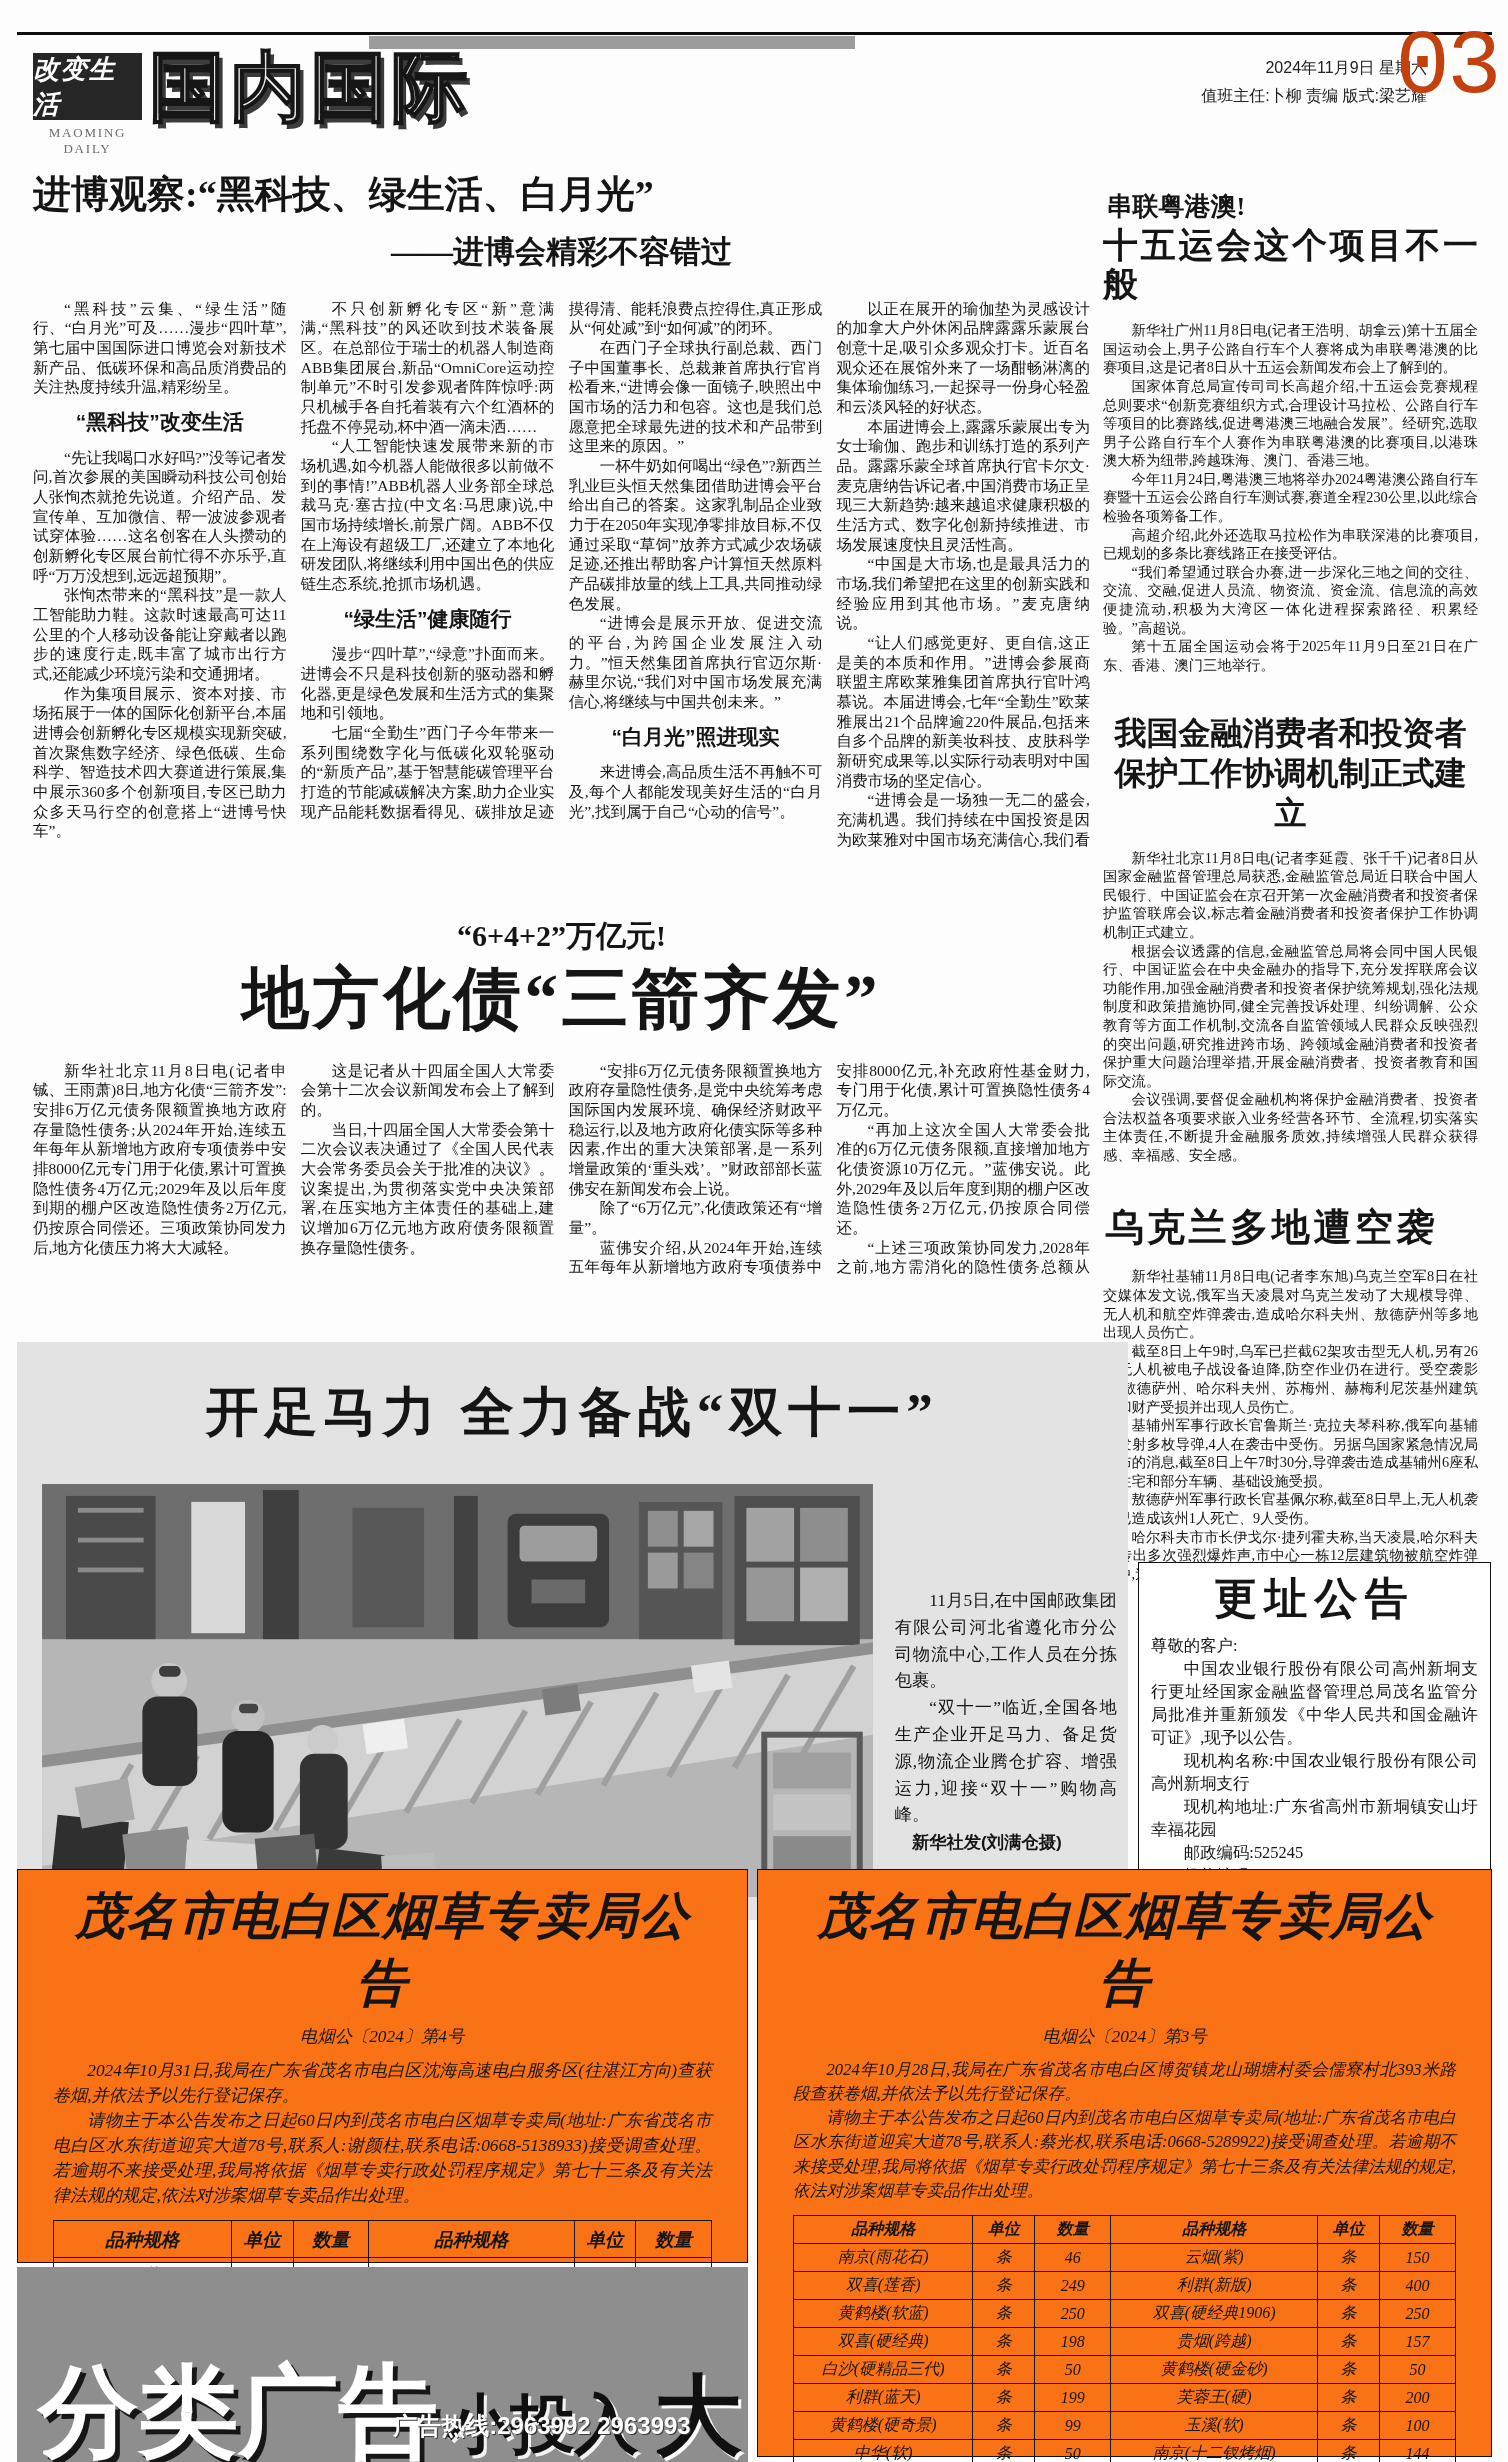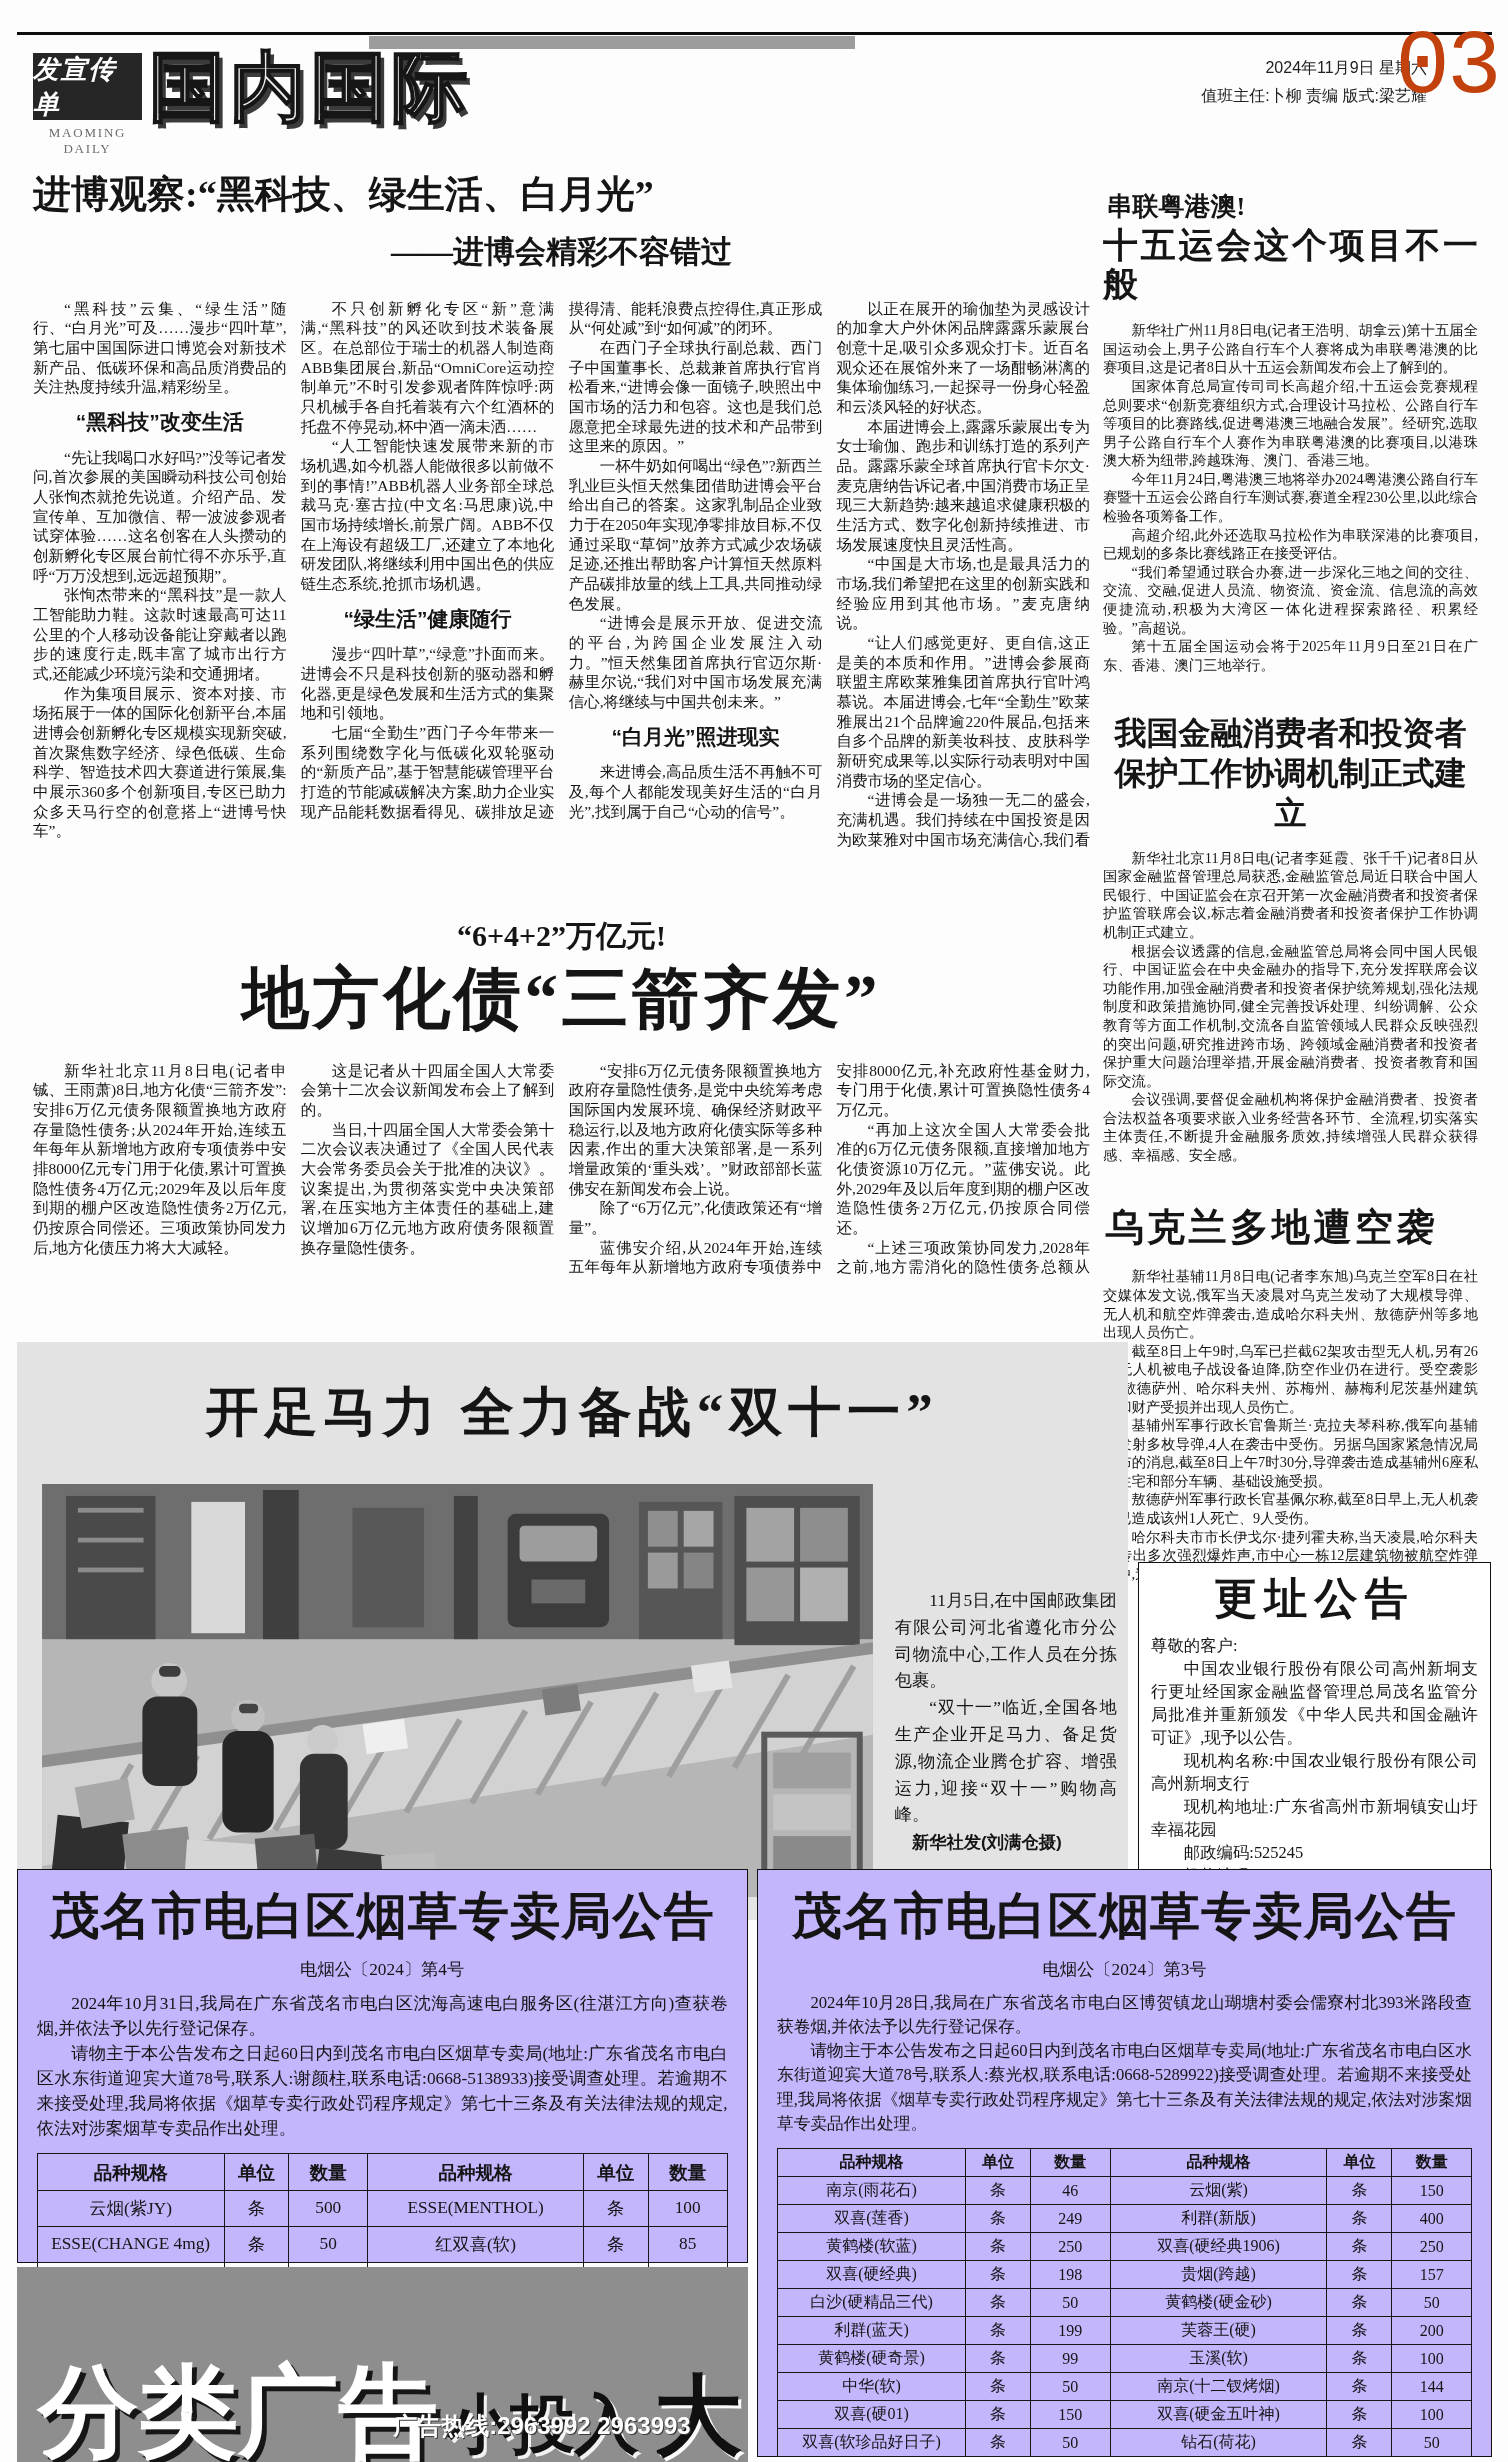--- a/index.html
+++ b/index.html
@@ -52,21 +52,21 @@
   .photo-caption .para{margin:0;}
   .cap-sign{font-family:"Liberation Sans","DejaVu Sans",sans-serif;font-weight:bold;text-indent:1em;}
   
   .gz{position:absolute;left:1138px;top:1562px;width:327px;border:1.8px solid #101010;background:#fff;
       padding:7.2px 12px 14.3px 12px;}
   .gz-title{text-align:center;font-size:43px;font-weight:800;letter-spacing:7.2px;margin:0;}
   .gz-body{font-size:16.4px;line-height:1.4;text-align:justify;margin-top:7.2px;}
   .gz-body .para{margin:0;}
   .gz-sal{text-indent:0 !important;}
   
-  .tb{position:absolute;border:1.8px solid #101010;background:#c4b5fd;padding:13px 19px;box-sizing:border-box;}
+  .tb{position:absolute;border:1.8px solid #101010;background:#f97316;padding:13px 35px;box-sizing:border-box;font-style:italic;}
   .tb-left{left:16.7px;top:1869px;width:731px;height:394px;}
   .tb-right{left:757px;top:1869px;width:735px;height:588px;}
   .tb-title{text-align:center;font-size:50px;font-weight:800;letter-spacing:1.2px;margin:0;}
   .tb-doc{text-align:center;font-size:17.3px;margin:7.2px 0 9.5px 0;}
   .tb-para{font-size:17.3px;line-height:1.45;text-align:justify;text-indent:2em;margin:0;}
   .tb-right .tb-para{font-size:16.7px;}
   table.ttable{width:100%;border-collapse:collapse;margin-top:12px;}
   .ttable th,.ttable td{border:1.2px solid #161616;text-align:center;font-size:17.3px;padding:5.4px 3.6px;}
   .tb-right .ttable th,.tb-right .ttable td{font-size:16px;padding:3px 3.6px;}
   .ttable th{font-family:"Liberation Sans","DejaVu Sans",sans-serif;font-weight:bold;font-size:18.5px;}
@@ -85,21 +85,21 @@
           font-family:"Liberation Sans","DejaVu Sans",sans-serif;text-shadow:1.2px 1.2px 0 #3a3a3a;}
 </style>
 </head>
 <body>
 
 <div id="page">
 
   <div class="rule-top"></div>
   <div class="band-gray"></div>
   <div class="logo-box">
-    <span>发宣传单</span>
+    <span>改变生活</span>
   </div>
   <div class="logo-en">MAOMING DAILY</div>
   <div class="section-title">国内国际</div>
   <div class="hdr-meta">
     <div>2024年11月9日 星期六</div>
     <div>值班主任:卜柳 责编 版式:梁艺耀</div>
   </div>
   <div class="page-no">03</div>
 
   <div class="main-art">

